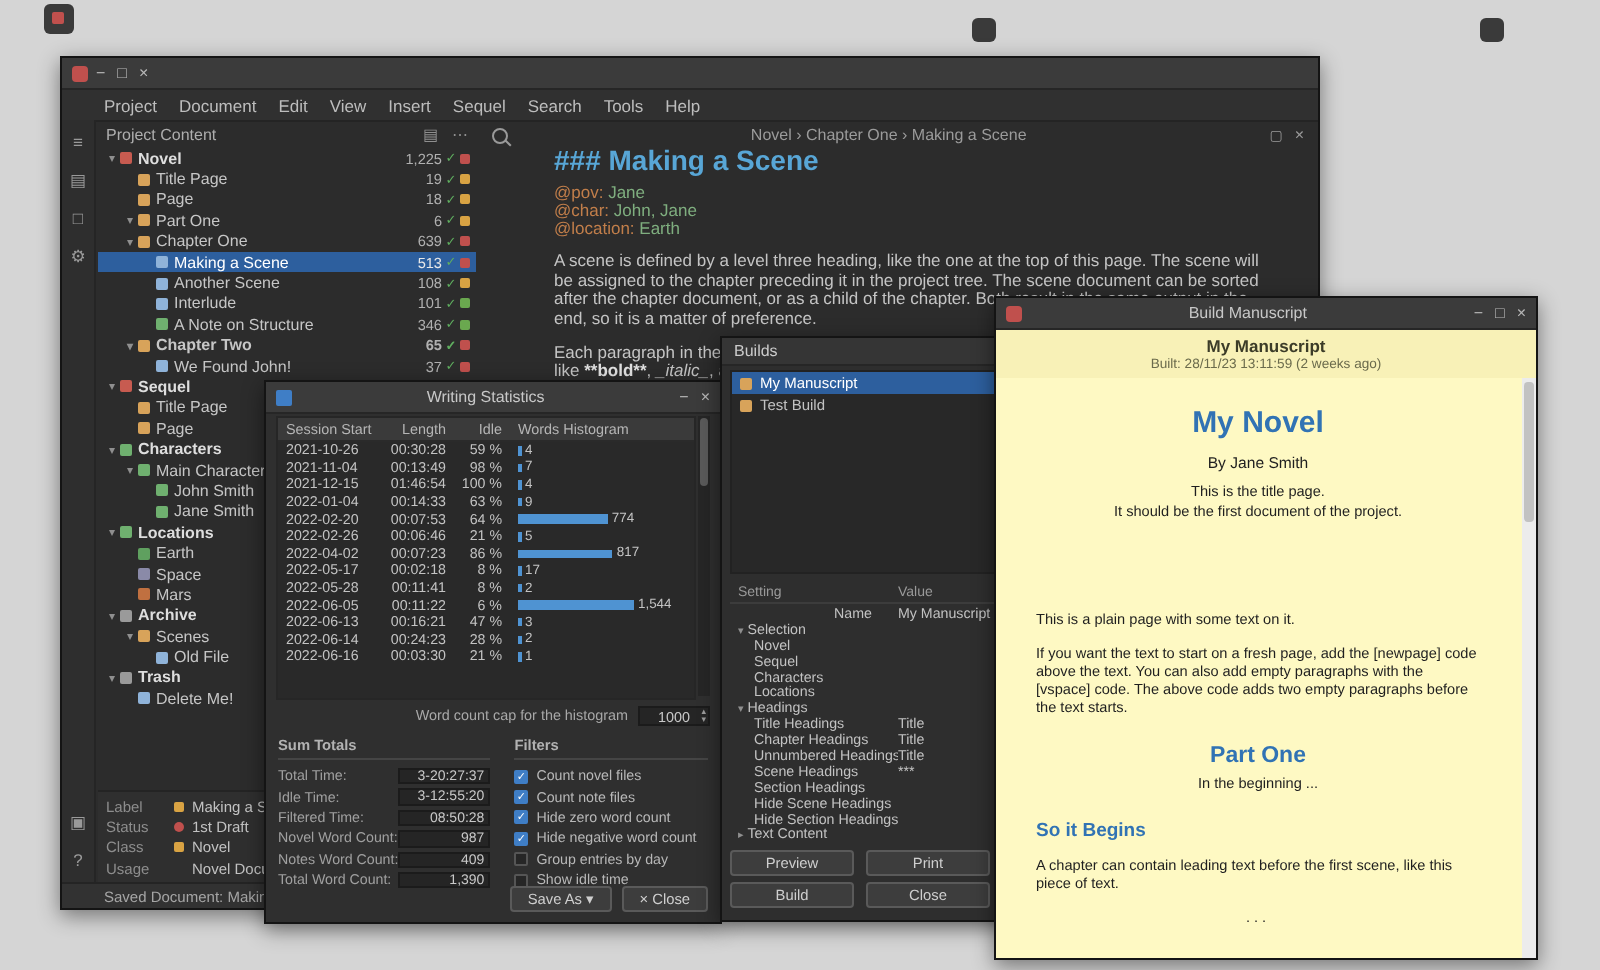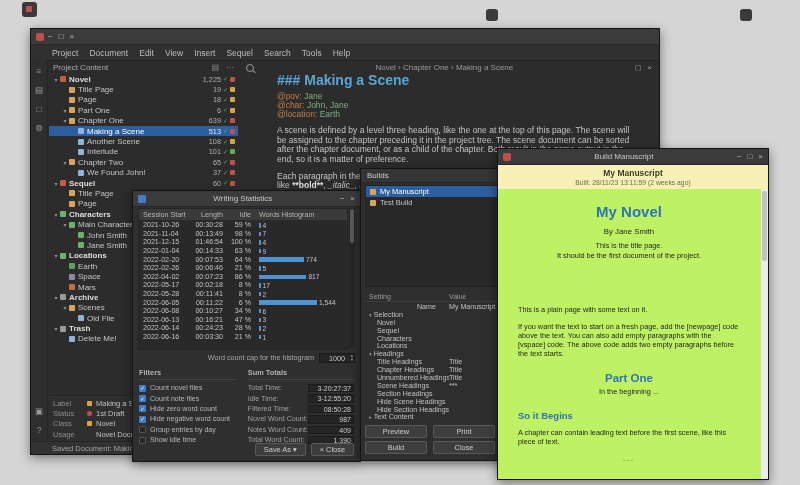--- a/index.html
+++ b/index.html
@@ -120,21 +120,21 @@
   .btgl:after{content:"";position:absolute;right:1px;top:1px;width:3.5px;height:3.5px;border-radius:50%;background:#dfe8f2}
   #builds-btns1{position:absolute;left:4px;bottom:22px;display:flex;gap:6px}
   #builds-btns2{position:absolute;left:4px;bottom:6px;display:flex;gap:6px}
   .bbtn{width:62px}
 
   
   #preview-window{left:497px;top:148px;width:272px;height:332px;background:#fcfcfc;z-index:5}
   #pv-banner{height:25px;background:#f8f1b7;border-bottom:1px solid #d8cc88;text-align:center;overflow:hidden}
   #pv-banner .b1{font-size:8.5px;font-weight:bold;color:#3c3c28;margin-top:3px}
   #pv-banner .b2{font-size:6.8px;color:#6b6b4c;margin-top:1px}
-  #pv-page{position:absolute;left:0;right:0;top:40px;bottom:0;background:#bef264;overflow:hidden}
+  #pv-page{position:absolute;left:0;right:0;top:40px;bottom:0;background:#fef9c3;overflow:hidden}
   #pv-scroll{position:absolute;right:0;top:0;bottom:0;width:7px;background:#ececec}
   #pv-scroll .thumb{position:absolute;top:2px;left:1px;width:5px;height:70px;background:#c2c2c2;border-radius:2px}
   #pv-content{position:absolute;left:20px;right:28px;top:4px;color:#1f1f1f;font-size:7.3px;line-height:8.8px}
   .pv-h1{font-size:15px;line-height:17px;color:#3173b4;font-weight:bold;text-align:center;margin-top:10px}
   .pv-by{text-align:center;font-size:7.8px;margin-top:8px}
   .pv-c{text-align:center;margin-top:5px}
   .pv-gap{height:38px}
   .pv-p{margin-top:8px}
   .pv-h2{font-size:11.5px;color:#3173b4;font-weight:bold;text-align:center;margin-top:16px}
   .pv-h3{font-size:9.5px;color:#3173b4;font-weight:bold;margin-top:15px}
@@ -242,21 +242,29 @@
         <span class="flg" style="background: rgb(217, 163, 67);"></span>
       </div>
       <div class="trow" style="padding-left: 21px;">
         <span class="arr"></span>
         <span class="ticon" style="background: rgb(143, 179, 217);"></span>
         <span class="lbl">Interlude</span>
         <span class="cnt">101</span>
         <span class="chk">✓</span>
         <span class="flg" style="background: rgb(106, 168, 79);"></span>
       </div>
-      <div class="trow" style="padding-left: 12px;">
+      <div class="trow" style="padding-left: 21px;">
+        <span class="arr"></span>
+        <span class="ticon" style="background: rgb(111, 176, 111);"></span>
+        <span class="lbl">A Note on Structure</span>
+        <span class="cnt">346</span>
+        <span class="chk">✓</span>
+        <span class="flg" style="background: rgb(106, 168, 79);"></span>
+      </div>
+      <div class="trow" style="padding-left: 12px; font-weight: bold;">
         <span class="arr">▾</span>
         <span class="ticon" style="background: rgb(216, 163, 90);"></span>
         <span class="lbl">Chapter Two</span>
         <span class="cnt">65</span>
         <span class="chk">✓</span>
         <span class="flg" style="background: rgb(192, 80, 77);"></span>
       </div>
       <div class="trow" style="padding-left: 21px;">
         <span class="arr"></span>
         <span class="ticon" style="background: rgb(143, 179, 217);"></span>
@@ -546,29 +554,20 @@
         <div class="srow">
           <span class="cell-l">2022-06-05</span>
           <span class="cell-r">00:11:22</span>
           <span class="cell-r">6 %</span>
           <span class="histcell">
             <span class="hbar" style="width: 58px;"></span>
             <span class="hval">1,544</span>
           </span>
         </div>
         <div class="srow">
-          <span class="cell-l">2022-06-08</span>
-          <span class="cell-r">00:10:27</span>
-          <span class="cell-r">34 %</span>
-          <span class="histcell">
-            <span class="hbar" style="width: 1.5px;"></span>
-            <span class="hval">6</span>
-          </span>
-        </div>
-        <div class="srow">
           <span class="cell-l">2022-06-13</span>
           <span class="cell-r">00:16:21</span>
           <span class="cell-r">47 %</span>
           <span class="histcell">
             <span class="hbar" style="width: 1.5px;"></span>
             <span class="hval">3</span>
           </span>
         </div>
         <div class="srow">
           <span class="cell-l">2022-06-14</span>
@@ -595,20 +594,49 @@
     </div>
   <div id="cap-row">
     <span>Word count cap for the histogram</span>
     <span id="cap-spin">
       <span>1000</span>
       <span class="ud">▴<br>▾</span>
     </span>
   </div>
   <div id="stats-sections">
     <div>
+      <div class="sec-h">Sum Totals</div>
+      <div id="totals-rows">
+          <div class="totrow">
+            <span class="tl">Total Time:</span>
+            <span class="tval-box">3-20:27:37</span>
+          </div>
+          <div class="totrow">
+            <span class="tl">Idle Time:</span>
+            <span class="tval-box">3-12:55:20</span>
+          </div>
+          <div class="totrow">
+            <span class="tl">Filtered Time:</span>
+            <span class="tval-box">08:50:28</span>
+          </div>
+          <div class="totrow">
+            <span class="tl">Novel Word Count:</span>
+            <span class="tval-box">987</span>
+          </div>
+          <div class="totrow">
+            <span class="tl">Notes Word Count:</span>
+            <span class="tval-box">409</span>
+          </div>
+          <div class="totrow">
+            <span class="tl">Total Word Count:</span>
+            <span class="tval-box">1,390</span>
+          </div>
+        </div>
+    </div>
+    <div>
       <div class="sec-h">Filters</div>
       <div id="filter-rows">
           <div class="filrow">
             <span class="cb on">✓</span>
             <span>Count novel files</span>
           </div>
           <div class="filrow">
             <span class="cb on">✓</span>
             <span>Count note files</span>
           </div>
@@ -620,49 +648,20 @@
             <span class="cb on">✓</span>
             <span>Hide negative word count</span>
           </div>
           <div class="filrow">
             <span class="cb off"></span>
             <span>Group entries by day</span>
           </div>
           <div class="filrow">
             <span class="cb off"></span>
             <span>Show idle time</span>
-          </div>
-        </div>
-    </div>
-    <div>
-      <div class="sec-h">Sum Totals</div>
-      <div id="totals-rows">
-          <div class="totrow">
-            <span class="tl">Total Time:</span>
-            <span class="tval-box">3-20:27:37</span>
-          </div>
-          <div class="totrow">
-            <span class="tl">Idle Time:</span>
-            <span class="tval-box">3-12:55:20</span>
-          </div>
-          <div class="totrow">
-            <span class="tl">Filtered Time:</span>
-            <span class="tval-box">08:50:28</span>
-          </div>
-          <div class="totrow">
-            <span class="tl">Novel Word Count:</span>
-            <span class="tval-box">987</span>
-          </div>
-          <div class="totrow">
-            <span class="tl">Notes Word Count:</span>
-            <span class="tval-box">409</span>
-          </div>
-          <div class="totrow">
-            <span class="tl">Total Word Count:</span>
-            <span class="tval-box">1,390</span>
           </div>
         </div>
     </div>
   </div>
   <div id="stats-btns">
     <span class="btn">Save As ▾</span>
     <span class="btn">× Close</span>
   </div>
 </div>
 

